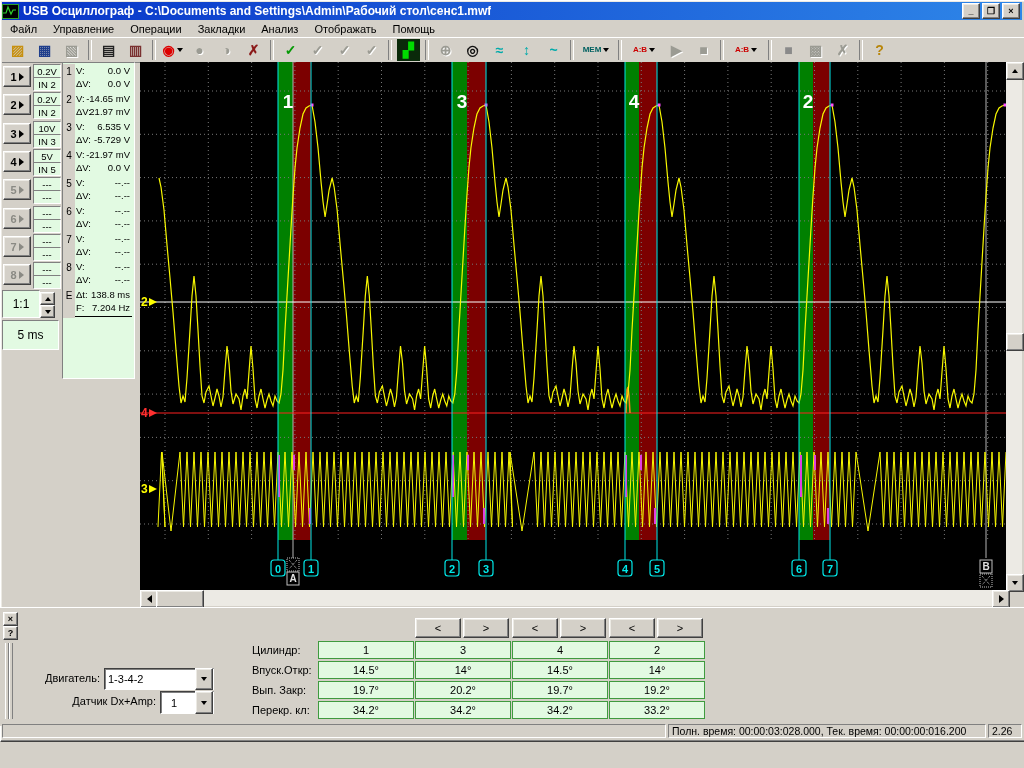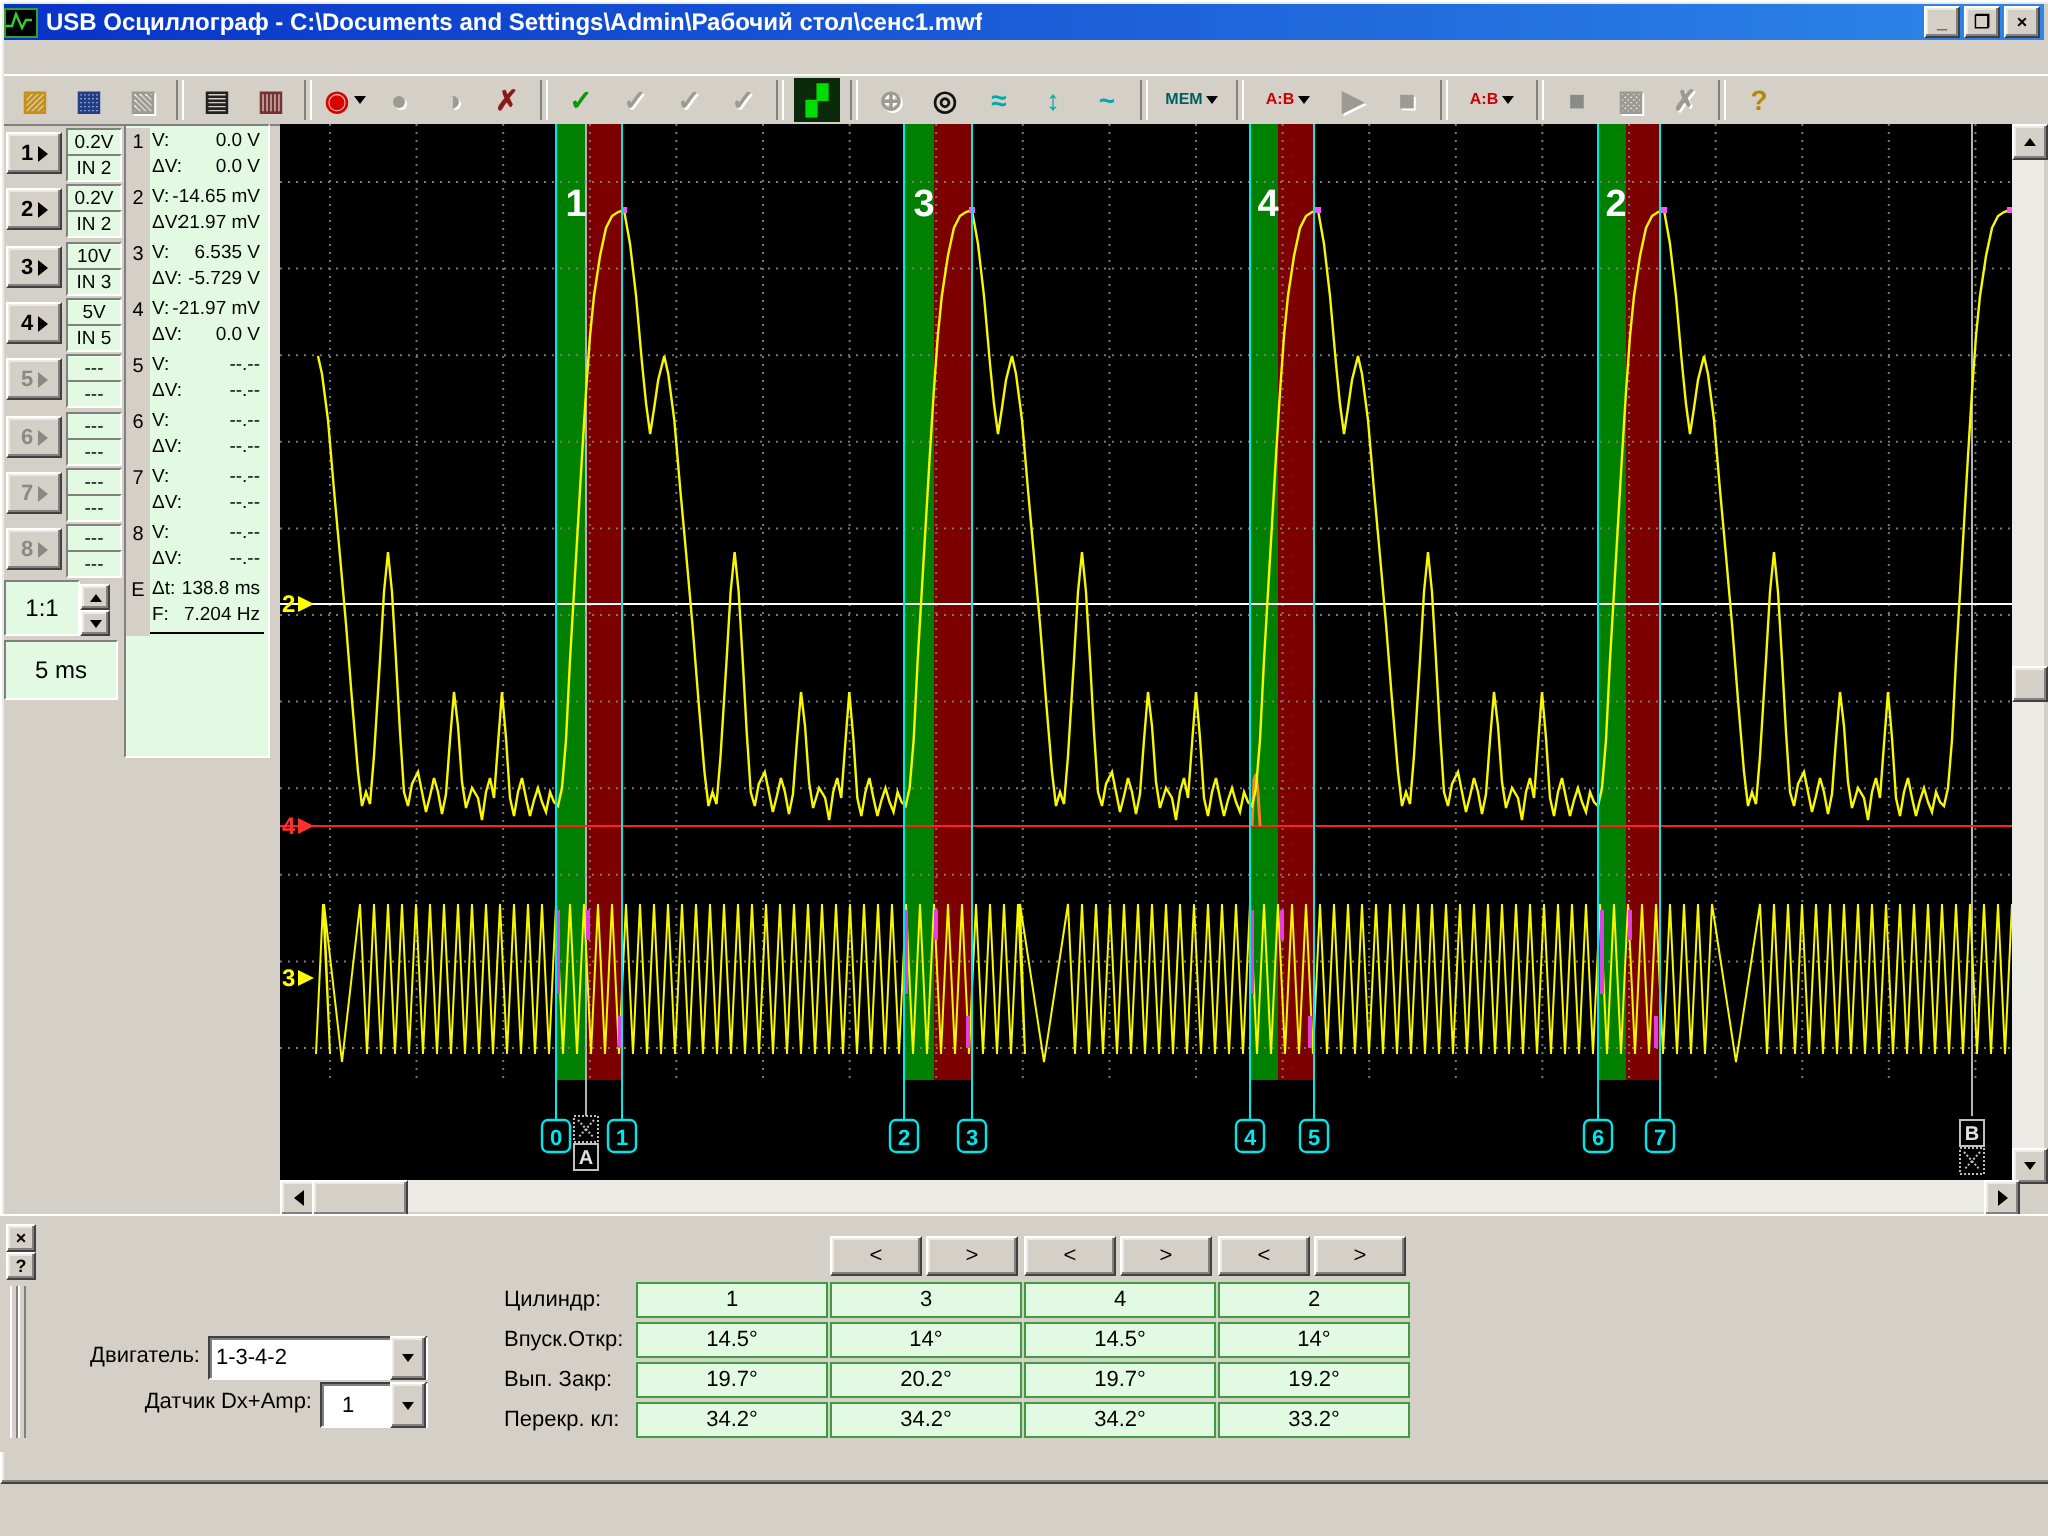--- a/index.html
+++ b/index.html
@@ -108,20 +108,29 @@
           <polyline points="0,8 3,8 5,2 8,9 10,5 13,5" fill="none" stroke="#30D030" stroke-width="1.2"></polyline>
         </svg>
     </span>
     <span class="ttext">USB Осциллограф - C:\Documents and Settings\Admin\Рабочий стол\сенс1.mwf</span>
     <span style="flex:1"></span>
     <span class="tbtn raised">_</span>
     <span class="tbtn raised" style="margin-left:2px">❐</span>
     <span class="tbtn raised" style="margin-left:2px;margin-right:2px">×</span>
   </div>
 
+  <div class="abs menubar">
+    <span>Файл</span>
+    <span>Управление</span>
+    <span>Операции</span>
+    <span>Закладки</span>
+    <span>Анализ</span>
+    <span>Отображать</span>
+    <span>Помощь</span>
+  </div>
 
   <div class="abs toolbar" id="toolbar">
       <div class="tb-btn">
         <span class="tb-glyph" style="color: rgb(199, 144, 16);">▨</span>
       </div>
       <div class="tb-btn">
         <span class="tb-glyph" style="color: rgb(31, 62, 140);">▦</span>
       </div>
       <div class="tb-btn dim">
         <span class="tb-glyph" style="color: rgb(144, 144, 144);">▧</span>
@@ -523,20 +532,25 @@
       <span class="abs tbl-cell" style="left:260px;top:63px;width:94px;height:16px">19.7°</span>
       <span class="abs tbl-cell" style="left:357px;top:63px;width:94px;height:16px">19.2°</span>
 
       <span class="abs tbl-cell" style="left:66px;top:83px;width:94px;height:16px">34.2°</span>
       <span class="abs tbl-cell" style="left:163px;top:83px;width:94px;height:16px">34.2°</span>
       <span class="abs tbl-cell" style="left:260px;top:83px;width:94px;height:16px">34.2°</span>
       <span class="abs tbl-cell" style="left:357px;top:83px;width:94px;height:16px">33.2°</span>
     </div>
   </div>
 
+  <div class="abs statusbar">
+    <span class="sb-field sunken" style="width:656px"></span>
+    <span class="sb-field sunken" style="width:310px">Полн. время: 00:00:03:028.000, Тек. время: 00:00:00:016.200</span>
+    <span class="sb-field sunken" style="flex:1">2.26</span>
+  </div>
 
   <div class="abs taskbar">
     <button class="abs startbtn raised">
       <span class="flag">
         <span style="background:#D44A3A"></span>
           <span style="background:#6AAE3A"></span>
         <span style="background:#3A6AC8"></span>
           <span style="background:#D8C23A"></span>
       </span>
       <span>Пуск</span>

